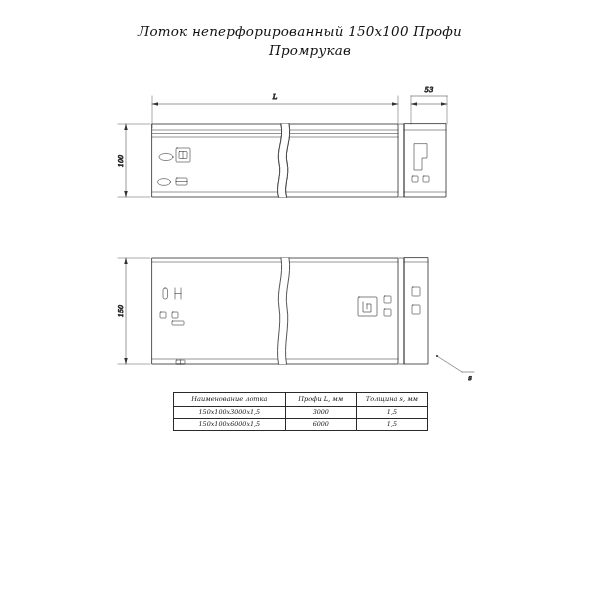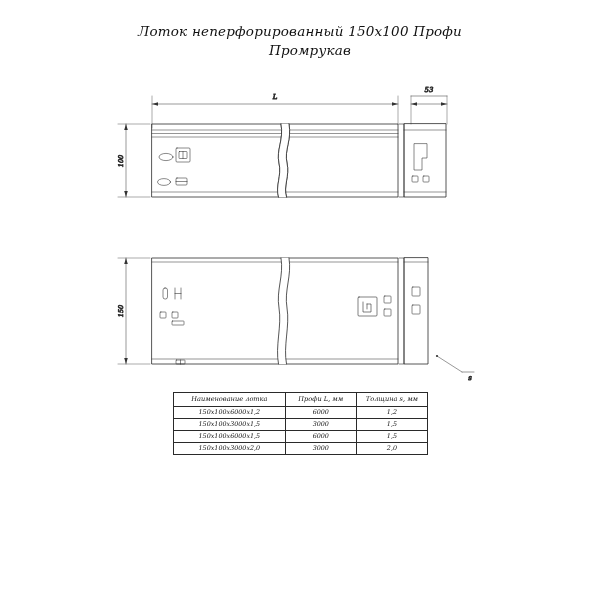--- a/index.html
+++ b/index.html
@@ -227,35 +227,25 @@
   <table class="spec-table">
     <thead>
       <tr>
         <th>Наименование лотка</th>
         <th>Профи L, мм</th>
         <th>Толщина s, мм</th>
       </tr>
     </thead>
     <tbody>
       <tr>
-        <td class="name">150х100х6000х1,2</td>
-        <td class="len">6000</td>
-        <td class="thk">1,2</td>
-      </tr>
-      <tr>
         <td class="name">150х100х3000х1,5</td>
         <td class="len">3000</td>
         <td class="thk">1,5</td>
       </tr>
       <tr>
         <td class="name">150х100х6000х1,5</td>
         <td class="len">6000</td>
         <td class="thk">1,5</td>
       </tr>
-      <tr>
-        <td class="name">150х100х3000х2,0</td>
-        <td class="len">3000</td>
-        <td class="thk">2,0</td>
-      </tr>
     </tbody>
   </table>
 
 </div>
 
 </body></html>

